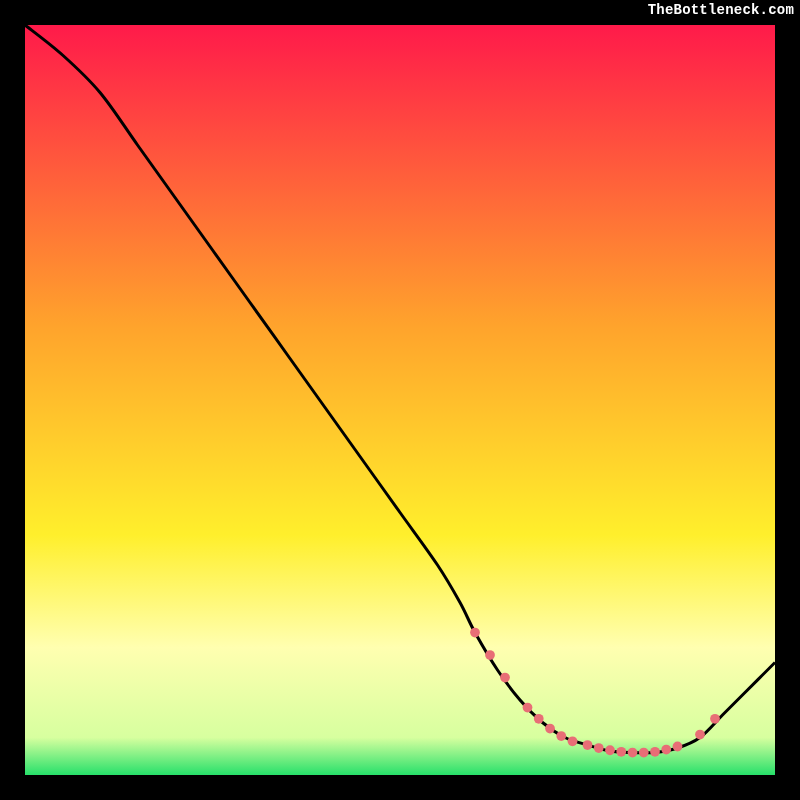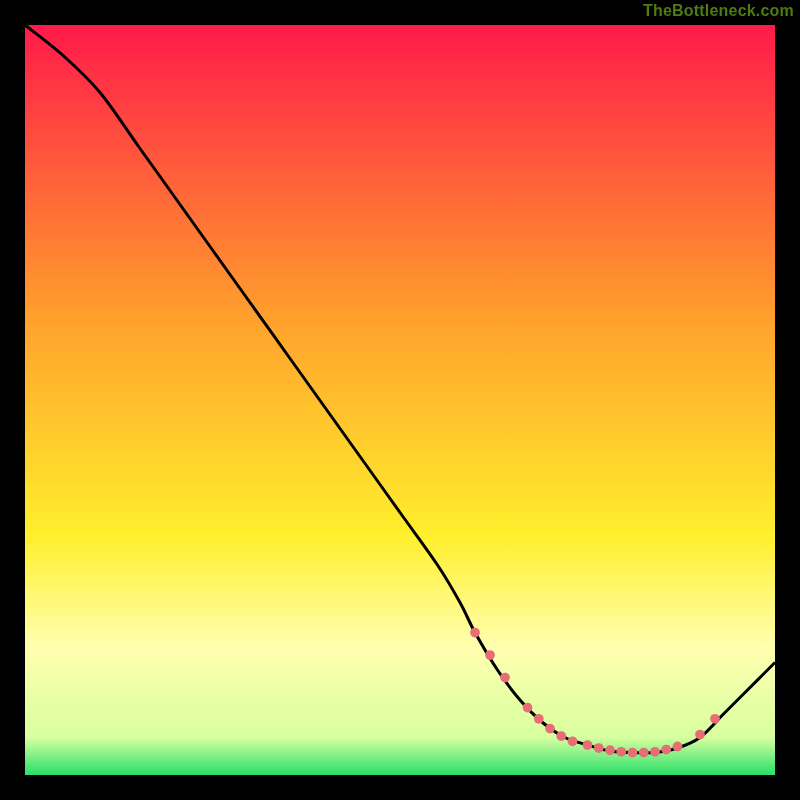--- a/index.html
+++ b/index.html
@@ -28,24 +28,24 @@
     inset: 0;
   }
   .curve-layer {
     position: absolute;
     inset: 0;
   }
   .attribution {
     position: absolute;
     top: 2px;
     right: 6px;
-    font-family: Liberation Sans, sans-serif;
-    font-size: 16px;
+    font-family: Liberation Mono, monospace;
+    font-size: 14px;
     font-weight: 600;
-    color: #4d7c0f;
+    color: #ffffff;
     letter-spacing: 0.2px;
     user-select: none;
   }
 </style>
 </head>
 <body>
 
 <div class="stage">
 
   <div class="attribution">TheBottleneck.com</div>

